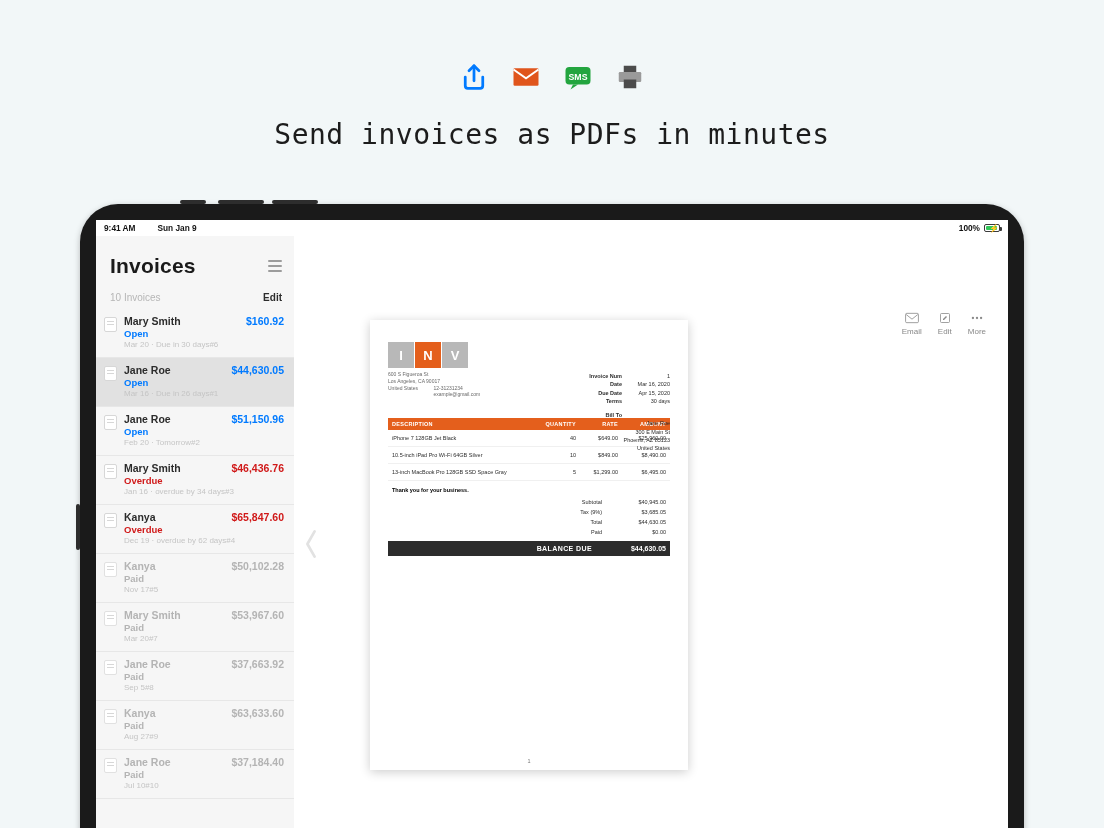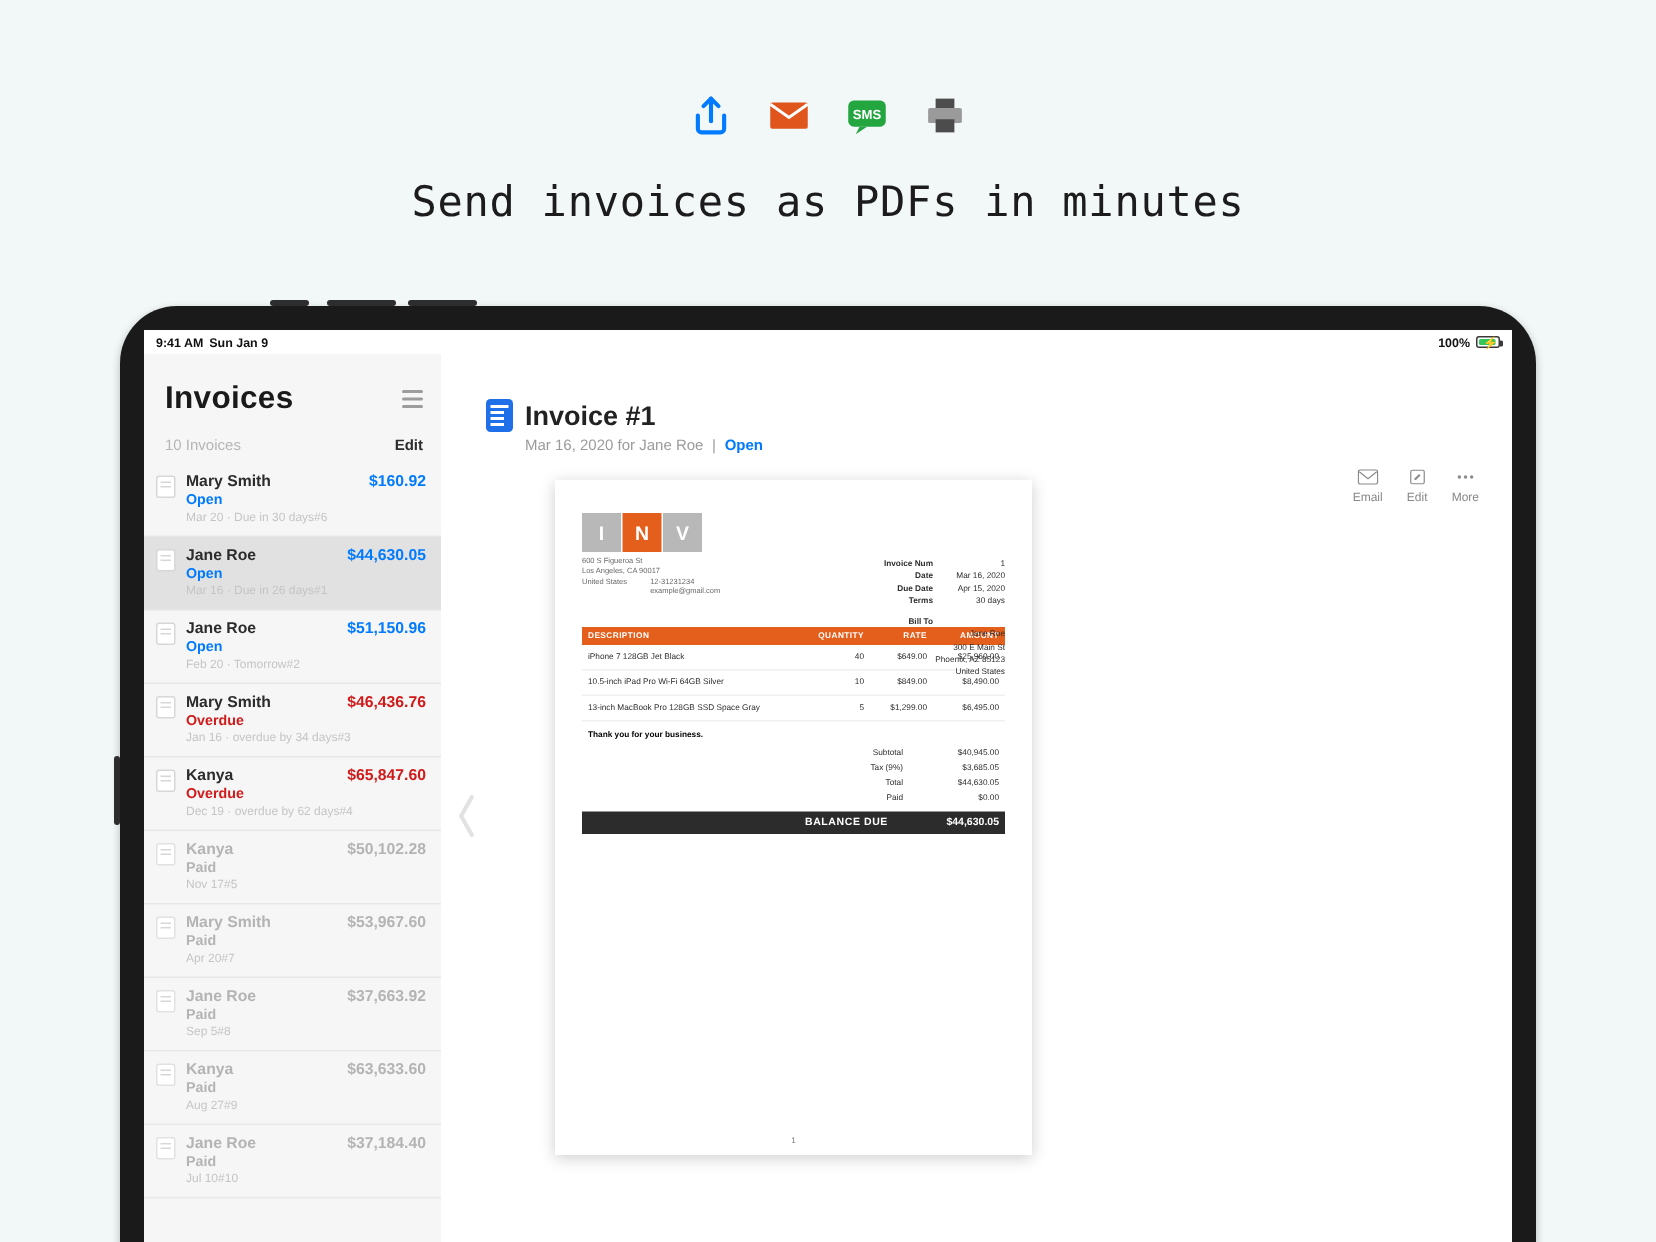--- a/index.html
+++ b/index.html
@@ -50,21 +50,21 @@
   .hw-side{left:-4px;top:300px;width:4px;height:46px}
   .screen{
     position:absolute;inset:16px;background:var(--screen-bg);overflow:hidden;
   }
   
   .statusbar{
     position:absolute;top:0;left:0;right:0;height:16px;
     font-size:8.3px;color:#111;display:flex;align-items:center;justify-content:space-between;
     padding:0 8px;
   }
-  .sb-left{display:flex;gap:4px;font-weight:600}
+  .sb-left{display:flex;gap:22px;font-weight:600}
   .sb-right{display:flex;align-items:center;gap:4px;font-weight:600}
   .battery{
     position:relative;width:16px;height:8px;border:1px solid #3a3a3a;border-radius:2px;
   }
   .battery::after{content:"";position:absolute;right:-3px;top:2px;width:2px;height:4px;background:#3a3a3a;border-radius:0 1px 1px 0}
   .battery i{position:absolute;left:1px;top:1px;bottom:1px;width:80%;background:#33c759;border-radius:1px}
   .battery .bolt{position:absolute;left:4px;top:-1px;font-size:8px;color:#1a1a1a}
   
   .app{position:absolute;top:16px;left:0;right:0;bottom:0;display:flex}
   .sidebar{width:198px;flex:0 0 198px;background:var(--sidebar-bg);display:flex;flex-direction:column}
@@ -315,21 +315,21 @@
             <div class="row dim">
               <span class="ico"></span>
               <div class="line1">
                 <span class="name">Mary Smith</span>
                 <span class="amt paid">$53,967.60</span>
               </div>
               <div class="line2">
                 <span class="status paid">Paid</span>
               </div>
               <div class="line3">
-                <span class="due">Apr 20</span>
+                <span class="due">Mar 20</span>
                 <span class="num">#7</span>
               </div>
             </div>
             <div class="row dim">
               <span class="ico"></span>
               <div class="line1">
                 <span class="name">Jane Roe</span>
                 <span class="amt paid">$37,663.92</span>
               </div>
               <div class="line2">
@@ -365,29 +365,20 @@
               </div>
               <div class="line3">
                 <span class="due">Jul 10</span>
                 <span class="num">#10</span>
               </div>
             </div>
           </div>
       </aside>
 
       <section class="detail">
-        <div class="dhdr">
-          <div class="dtitle">
-            <span class="doc-icon"></span>
-            <h2>Invoice #1</h2>
-          </div>
-          <div class="dmeta">
-            <span>Mar 16, 2020 for Jane Roe</span><span class="sep"> | </span><span class="open">Open</span>
-          </div>
-        </div>
 
         <div class="dactions">
           <div class="act">
             <svg viewBox="0 0 24 18" fill="none" stroke="#8a8a8a" stroke-width="1.4">
                 <rect x="1" y="1" width="22" height="16" rx="2"></rect>
                 <path d="M2 3l10 8L22 3"></path>
               </svg>
             <span>Email</span>
           </div>
           <div class="act">

